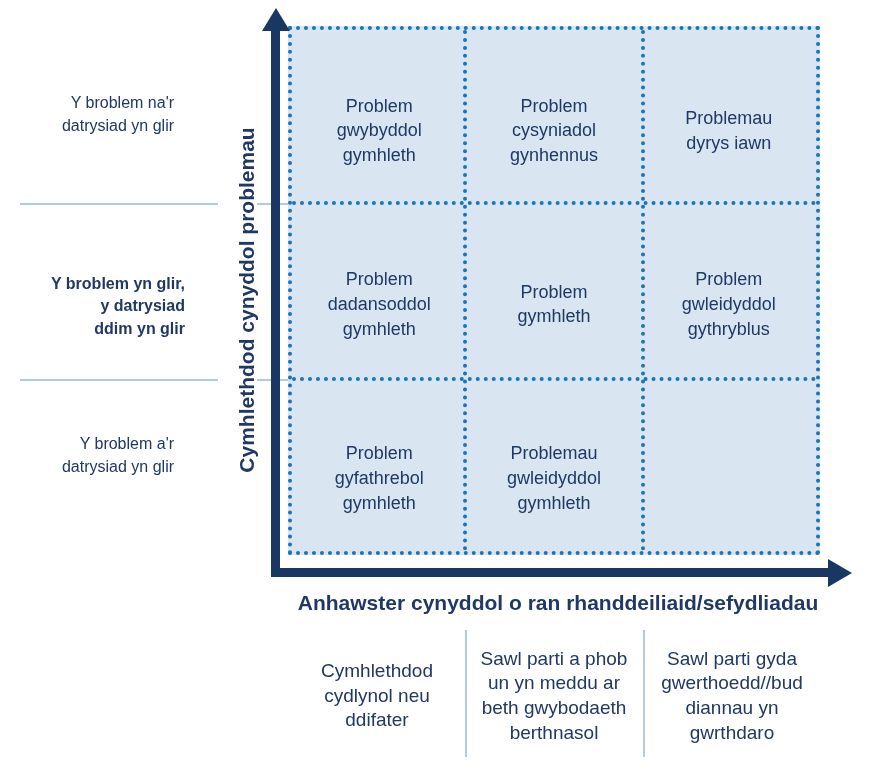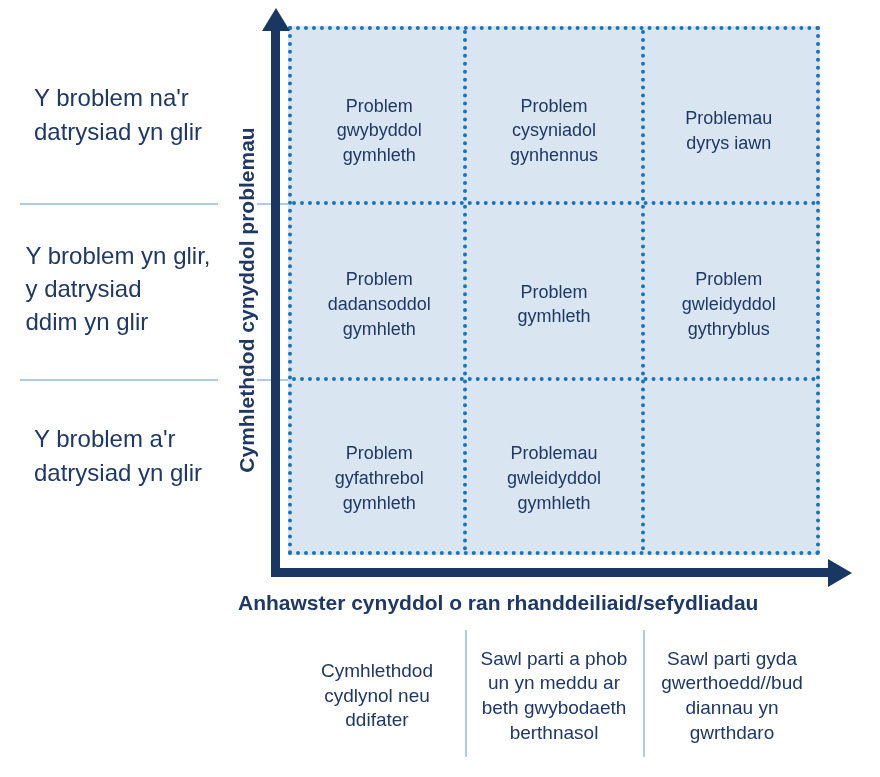--- a/index.html
+++ b/index.html
@@ -20,29 +20,29 @@
     border-left:14px solid transparent;border-right:14px solid transparent;
     border-bottom:23px solid var(--axis);z-index:3;}
   .x-axis-line{position:absolute;left:271px;top:568px;width:559px;height:9px;background:var(--axis);z-index:3;}
   .x-axis-arrow{position:absolute;left:828px;top:559px;width:0;height:0;
     border-top:14px solid transparent;border-bottom:14px solid transparent;
     border-left:24px solid var(--axis);z-index:3;}
 
   .y-axis-label{position:absolute;left:38px;top:287px;width:420px;height:26px;
     transform:rotate(-90deg);text-align:center;font-weight:bold;font-size:21px;
     color:var(--navy);white-space:nowrap;z-index:2;}
-  .x-axis-label{position:absolute;left:238px;top:591px;width:640px;
+  .x-axis-label{position:absolute;left:238px;top:591px;width:640px;text-align:center;
     font-weight:bold;font-size:21px;color:var(--navy);z-index:2;}
 
   
   .row-label{position:absolute;left:12px;width:212px;height:177px;display:flex;
-    align-items:center;justify-content:center;text-align:left;font-size:24px;
+    align-items:center;justify-content:center;text-align:right;font-size:16px;
     line-height:1.38;color:var(--navy);white-space:pre-line;z-index:2;}
   .row-label.r0{top:26px;}
-  .row-label.r1{top:200px;}
+  .row-label.r1{top:218px;font-weight:bold;}
   .row-label.r2{top:367px;}
   .row-divider{position:absolute;left:20px;width:198px;height:2px;background:var(--light-divider);z-index:1;}
   .row-divider.d0{top:203px;}
   .row-divider.d1{top:379px;}
   .axis-tick{position:absolute;left:257px;width:32px;height:2px;background:var(--light-divider);z-index:1;}
   .axis-tick.t0{top:203px;}
   .axis-tick.t1{top:379px;}
 
   
   .matrix{position:absolute;left:288px;top:26px;width:532px;height:529px;

